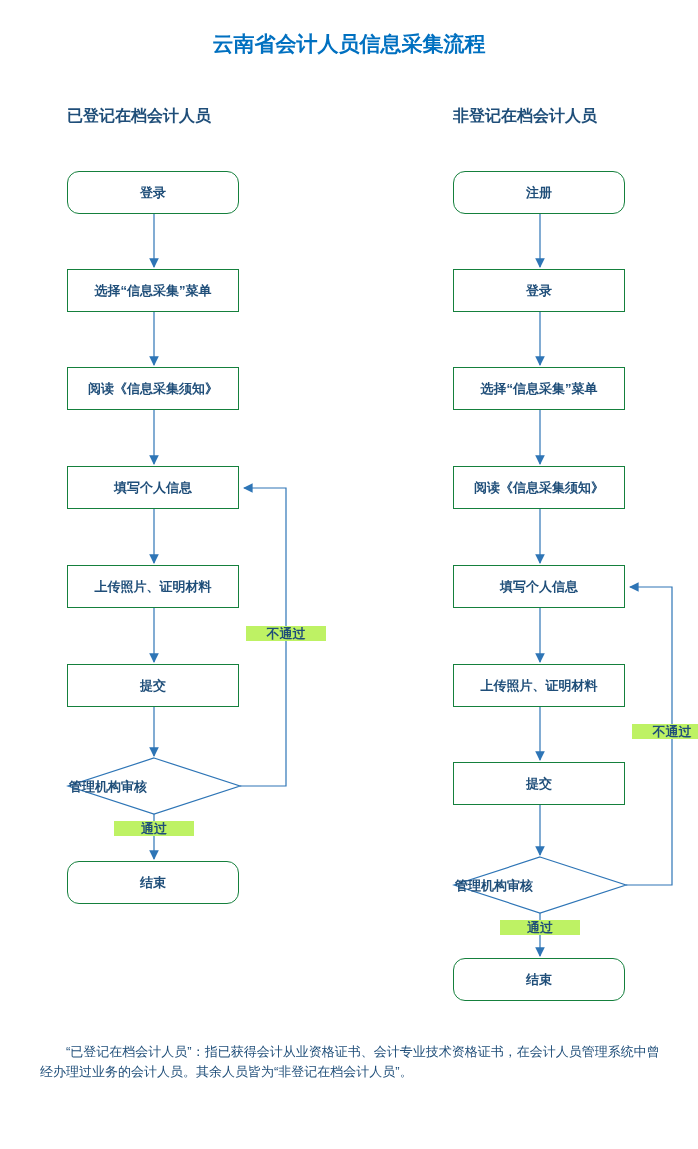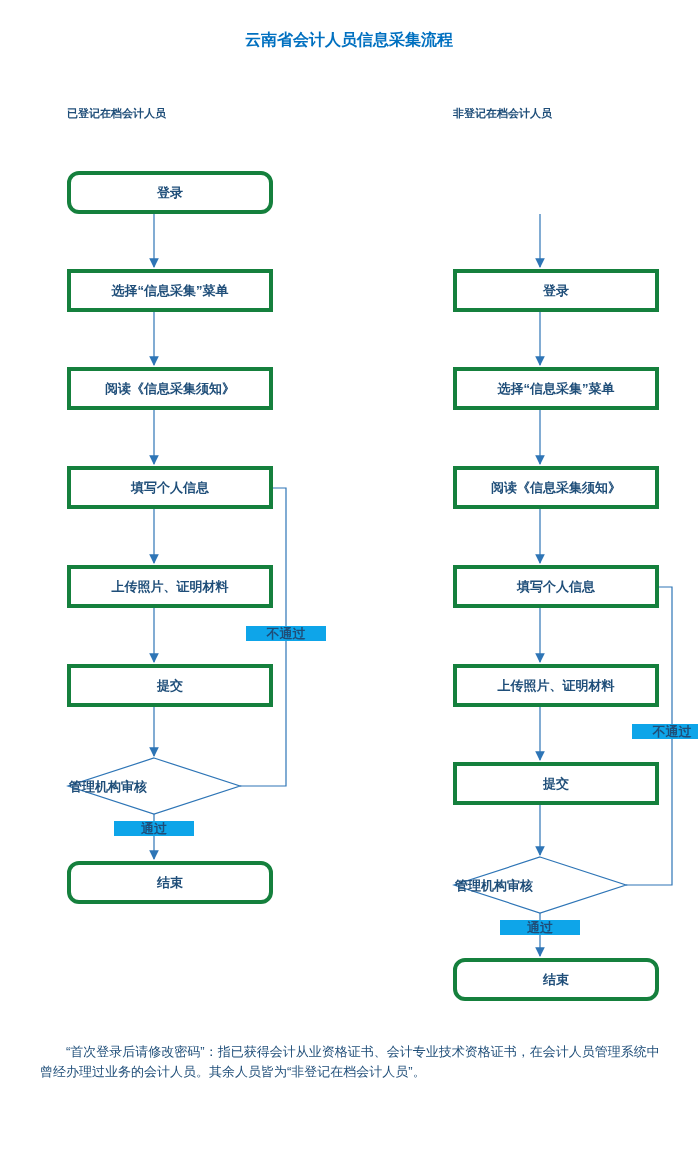--- a/index.html
+++ b/index.html
@@ -2,40 +2,40 @@
 <html><head>
 <meta charset="utf-8">
 <style>
   html,body{margin:0;padding:0;background:#fff;}
   .page{
     position:relative;width:698px;height:1149px;background:#fff;overflow:hidden;
     font-family:"Liberation Sans",sans-serif;
   }
   .title{
     position:absolute;top:30px;left:0;width:698px;margin:0;
-    text-align:center;font-size:16px;font-weight:700;color:#0070C0;
+    text-align:center;font-size:21px;font-weight:700;color:#0070C0;
   }
   .col-header{
-    position:absolute;font-size:11px;font-weight:700;color:#1F4E79;
+    position:absolute;font-size:16px;font-weight:700;color:#1F4E79;
   }
   .col-header.left{left:67px;top:106px;}
   .col-header.right{left:453px;top:106px;}
   svg.connectors{position:absolute;left:0;top:0;}
   .conn{stroke:#2E75B6;stroke-width:1.2;fill:none;}
   .diamond{fill:#ffffff;stroke:#2E75B6;stroke-width:1.2;}
   .node{
-    position:absolute;width:206px;height:43px;border:4px solid #15803d;background:#fff;
+    position:absolute;width:172px;height:43px;border:1px solid #15803d;background:#fff;
     display:flex;align-items:center;justify-content:center;box-sizing:border-box;
   }
   .node.rounded{border-radius:12px;}
   .node-label,.diamond-label,.edge-label{
     font-size:13px;font-weight:600;color:#1F4E79;white-space:nowrap;
   }
   .diamond-label{position:absolute;width:170px;}
-  .edge-label{position:absolute;width:80px;text-align:center;background:#0ea5e9;line-height:15px;}
+  .edge-label{position:absolute;width:80px;text-align:center;background:#bef264;line-height:15px;}
   .notes{position:absolute;left:40px;top:1042px;width:628px;color:#1F4E79;font-size:13px;line-height:1.55;}
   .notes-heading{font-weight:700;margin:0 0 2px 0;}
   .notes p{margin:0;text-indent:2em;}
 </style>
 </head>
 <body>
 
 <div class="page">
 
   <h1 class="title">云南省会计人员信息采集流程</h1>
@@ -90,20 +90,23 @@
   <div class="node" style="left:67px;top:664px;">
     <span class="node-label">提交</span>
   </div>
   <div class="diamond-label" style="left:69px;top:778px;">管理机构审核</div>
   <div class="edge-label" style="left:114px;top:821px;">通过</div>
   <div class="edge-label" style="left:246px;top:626px;">不通过</div>
   <div class="node rounded" style="left:67px;top:861px;">
     <span class="node-label">结束</span>
   </div>
 
+  <div class="node rounded" style="left:453px;top:171px;">
+    <span class="node-label">注册</span>
+  </div>
   <div class="node" style="left:453px;top:269px;">
     <span class="node-label">登录</span>
   </div>
   <div class="node" style="left:453px;top:367px;">
     <span class="node-label">选择“信息采集”菜单</span>
   </div>
   <div class="node" style="left:453px;top:466px;">
     <span class="node-label">阅读《信息采集须知》</span>
   </div>
   <div class="node" style="left:453px;top:565px;">
@@ -116,16 +119,16 @@
     <span class="node-label">提交</span>
   </div>
   <div class="diamond-label" style="left:455px;top:877px;">管理机构审核</div>
   <div class="edge-label" style="left:500px;top:920px;">通过</div>
   <div class="edge-label" style="left:632px;top:724px;">不通过</div>
   <div class="node rounded" style="left:453px;top:958px;">
     <span class="node-label">结束</span>
   </div>
 
   <div class="notes">
-    <p>“首次登录后请修改密码”：指已获得会计从业资格证书、会计专业技术资格证书，在会计人员管理系统中曾经办理过业务的会计人员。其余人员皆为“非登记在档会计人员”。</p>
+    <p>“已登记在档会计人员”：指已获得会计从业资格证书、会计专业技术资格证书，在会计人员管理系统中曾经办理过业务的会计人员。其余人员皆为“非登记在档会计人员”。</p>
   </div>
 
 </div>
 
 </body></html>

